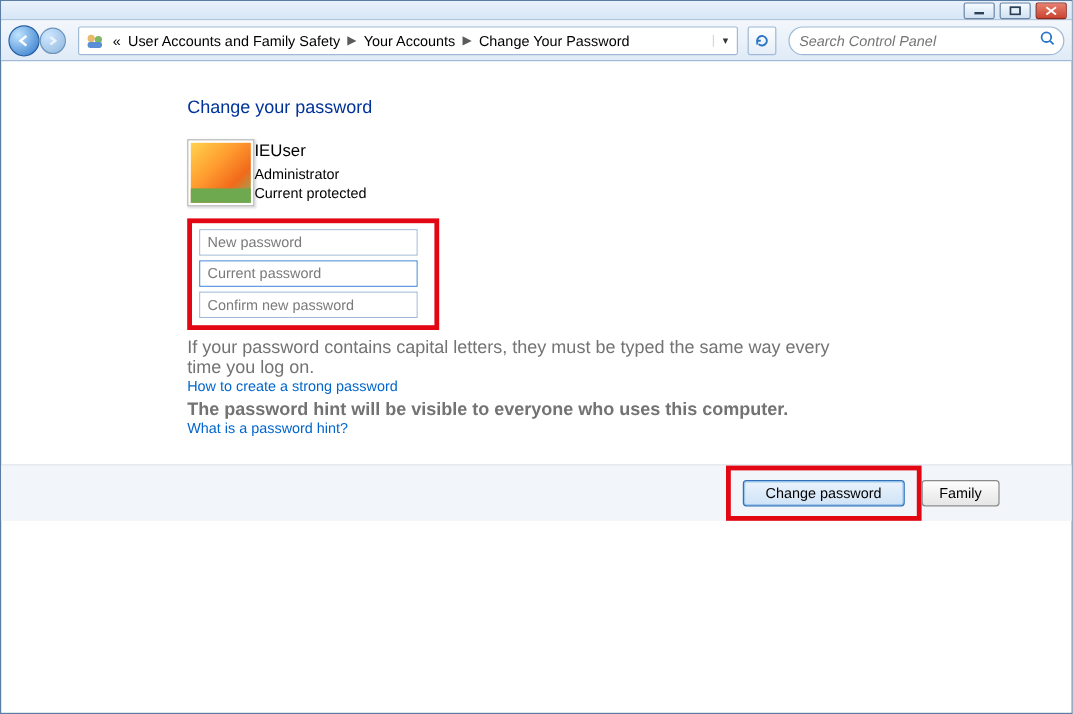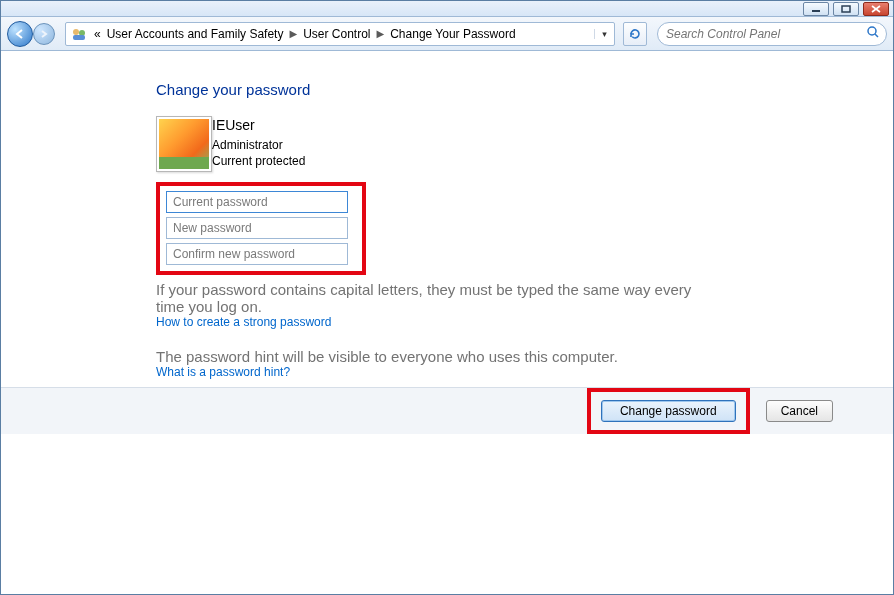--- a/index.html
+++ b/index.html
@@ -59,21 +59,21 @@
   .pwfield input { width:100%; height:100%; border:none; outline:none; padding:0 6px; font-size:12px; font-family:inherit; color:#666; }
   .pwfield input::placeholder { color:#7a7a7a; }
   .pwfield.focus { border-color:#3d87d6; box-shadow: inset 0 0 0 1px #a9cdef; }
   .helptext { font-size:15px; margin-top:6px; color:#737373; max-width:560px; }
   a.link { color:#0066cc; text-decoration:none; font-size:12px; }
   .hintfield { width:182px; height:22px; border:1px solid #9fb9d6; background:#fff; margin-top:18px; }
   .hintfield input { width:100%; height:100%; border:none; outline:none; padding:0 6px; font-size:12px; font-family:inherit; color:#666; }
   .hintfield input::placeholder { color:#7a7a7a; }
   
   .footersep { position:absolute; left:0; right:0; top:386px; height:1px; background:#d6dee8; }
-  .footer { position:absolute; left:0; right:0; top:387px; height:46px; background:#f2f5f9; display:flex; align-items:center; justify-content:flex-end; padding-right:60px; gap:16px; }
+  .footer { position:absolute; left:0; right:0; top:387px; height:46px; background:#f2f5f9; display:flex; align-items:center; justify-content:flex-end; padding-right:60px; }
   .redbox2 { border:4px solid #e30613; padding:8px 10px; display:flex; align-items:center; }
   button.btn { font-family:inherit; font-size:12px; height:22px; padding:0 14px; border:1px solid #8a8a8a; border-radius:3px; background:linear-gradient(#fdfdfd,#e5e5e5); cursor:pointer; }
   button.btn.primary { border:1px solid #2f72bb; background:linear-gradient(#eaf3fc,#cfe3f7); box-shadow: inset 0 0 0 1px #9ec7ee; padding:0 18px; }
 </style>
 </head>
 <body>
 
 <div class="window">
 
   <div class="titlebar">
@@ -114,21 +114,21 @@
         <svg width="16" height="16">
             <circle cx="5" cy="6" r="3" fill="#e8b96b"></circle>
             <circle cx="11" cy="7" r="3" fill="#7ab866"></circle>
             <rect x="2" y="9" width="12" height="5" rx="2" fill="#5a8fd6"></rect>
           </svg>
       </span>
       <span class="crumb">
         <span>«</span>
         <span>User Accounts and Family Safety</span>
         <span class="sep">▶</span>
-        <span>User Control</span>
+        <span>Your Accounts</span>
         <span class="sep">▶</span>
         <span>Change Your Password</span>
       </span>
       <span class="addr-dd">▾</span>
     </div>
 
     <div class="refresh">
       <svg width="14" height="14">
           <path d="M3 7a4 4 0 1 1 1.2 2.8" fill="none" stroke="#2c76c8" stroke-width="1.6"></path>
           <path d="M3 10 L3 7 L6 7" fill="none" stroke="#2c76c8" stroke-width="1.6"></path>
@@ -154,39 +154,39 @@
           <div class="avatar-inner"></div>
         </div>
       <div class="userinfo">
         <div class="username">IEUser</div>
         <div>Administrator</div>
         <div>Current protected</div>
       </div>
     </div>
 
     <div class="redbox1">
+      <div class="pwfield">
+        <input type="text" placeholder="New password" style="">
+      </div>
       <div class="pwfield focus">
         <input type="text" placeholder="Current password" style="">
-      </div>
-      <div class="pwfield">
-        <input type="text" placeholder="New password" style="">
       </div>
       <div class="pwfield">
         <input type="text" placeholder="Confirm new password" style="">
       </div>
     </div>
 
     <div class="helptext">If your password contains capital letters, they must be typed the same way every time you log on.</div>
     <a href="#" class="link">How to create a strong password</a>
 
-    <div class="helptext" style="margin-top:19px;">The password hint will be visible to everyone who uses this computer.</div>
+    <div class="helptext" style="margin-top:4px;font-weight:bold;">The password hint will be visible to everyone who uses this computer.</div>
     <a href="#" class="link">What is a password hint?</a>
   </div>
 
   <div class="footersep"></div>
   <div class="footer">
     <div class="redbox2">
       <button class="btn primary">Change password</button>
     </div>
-    <button class="btn">Cancel</button>
+    <button class="btn">Family</button>
   </div>
 
 </div>
 
 </body></html>

